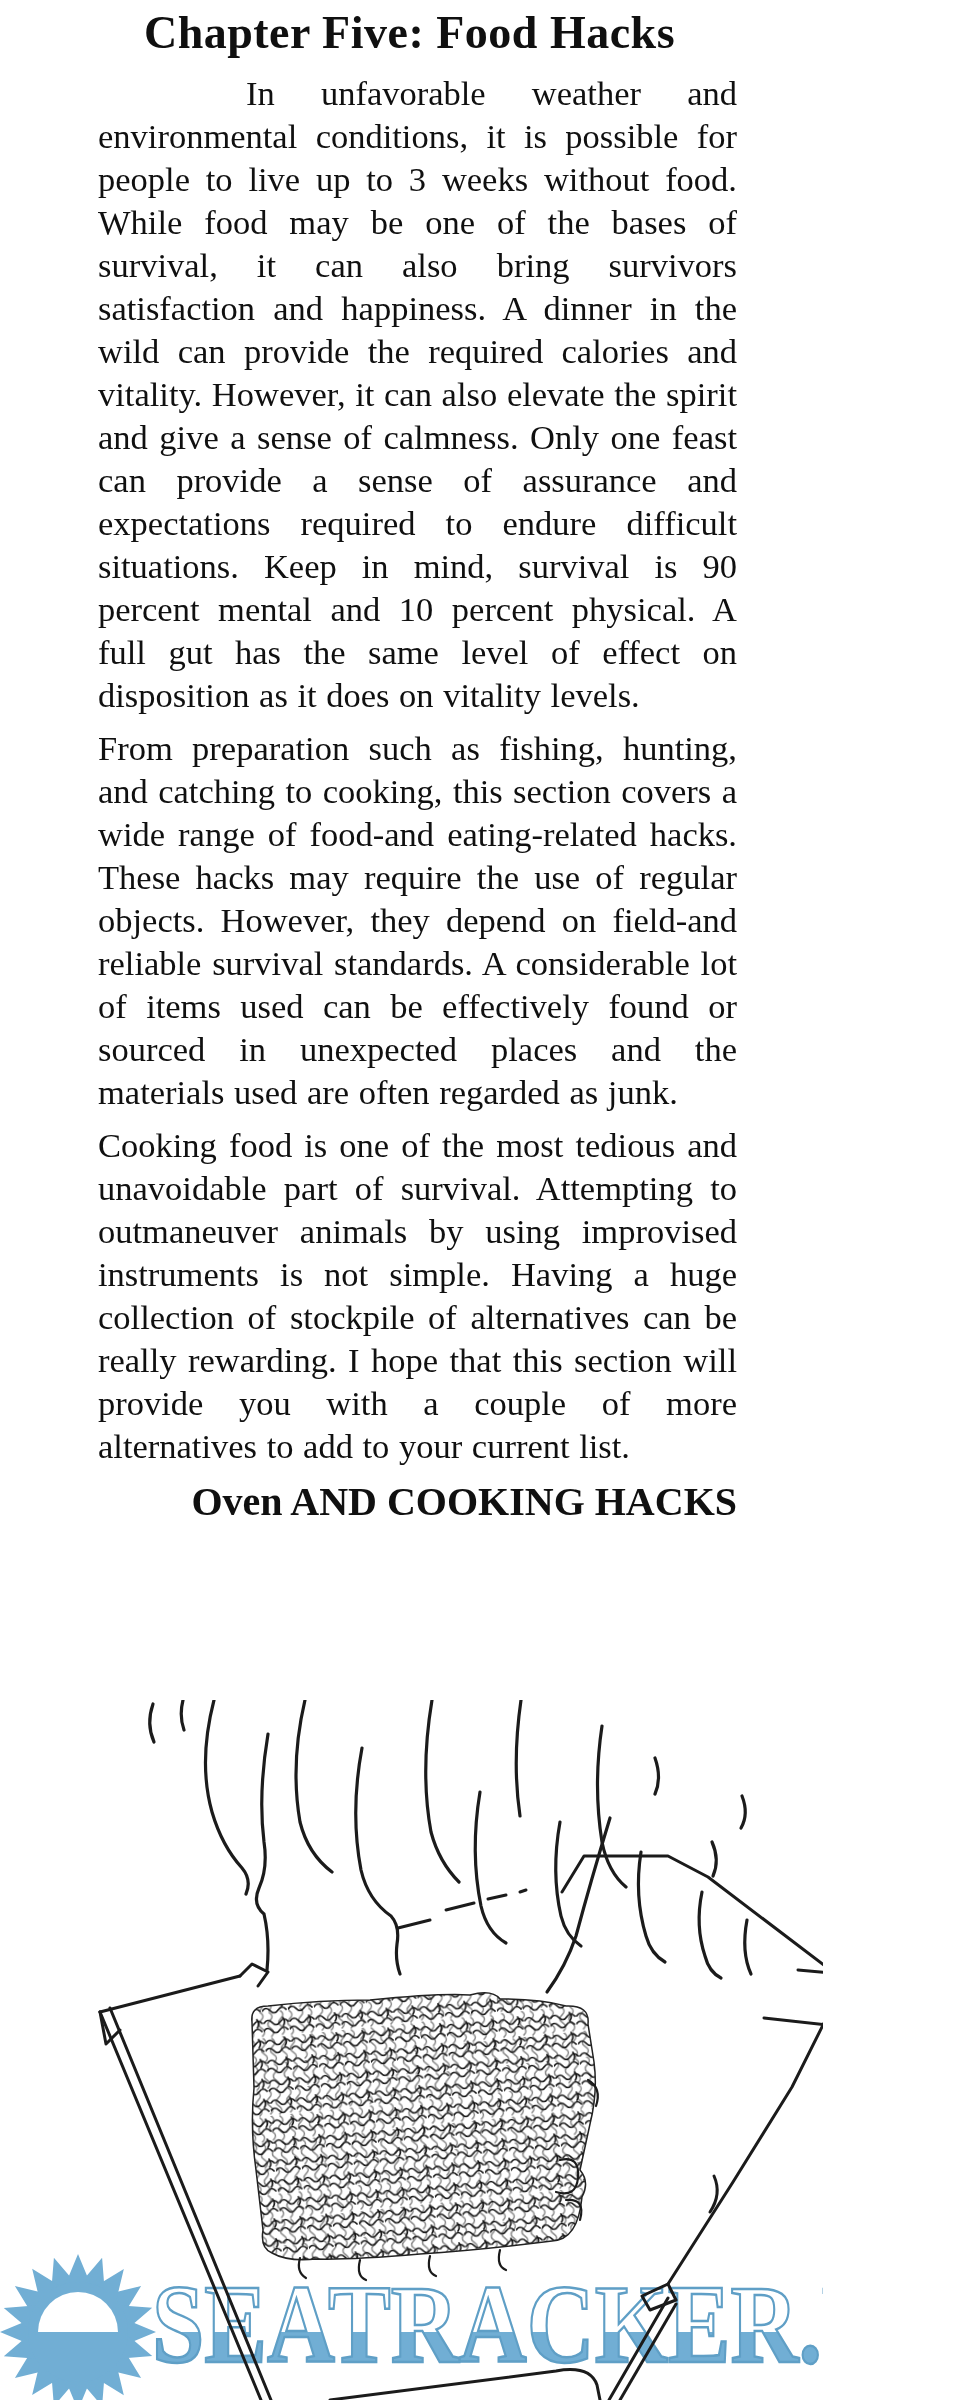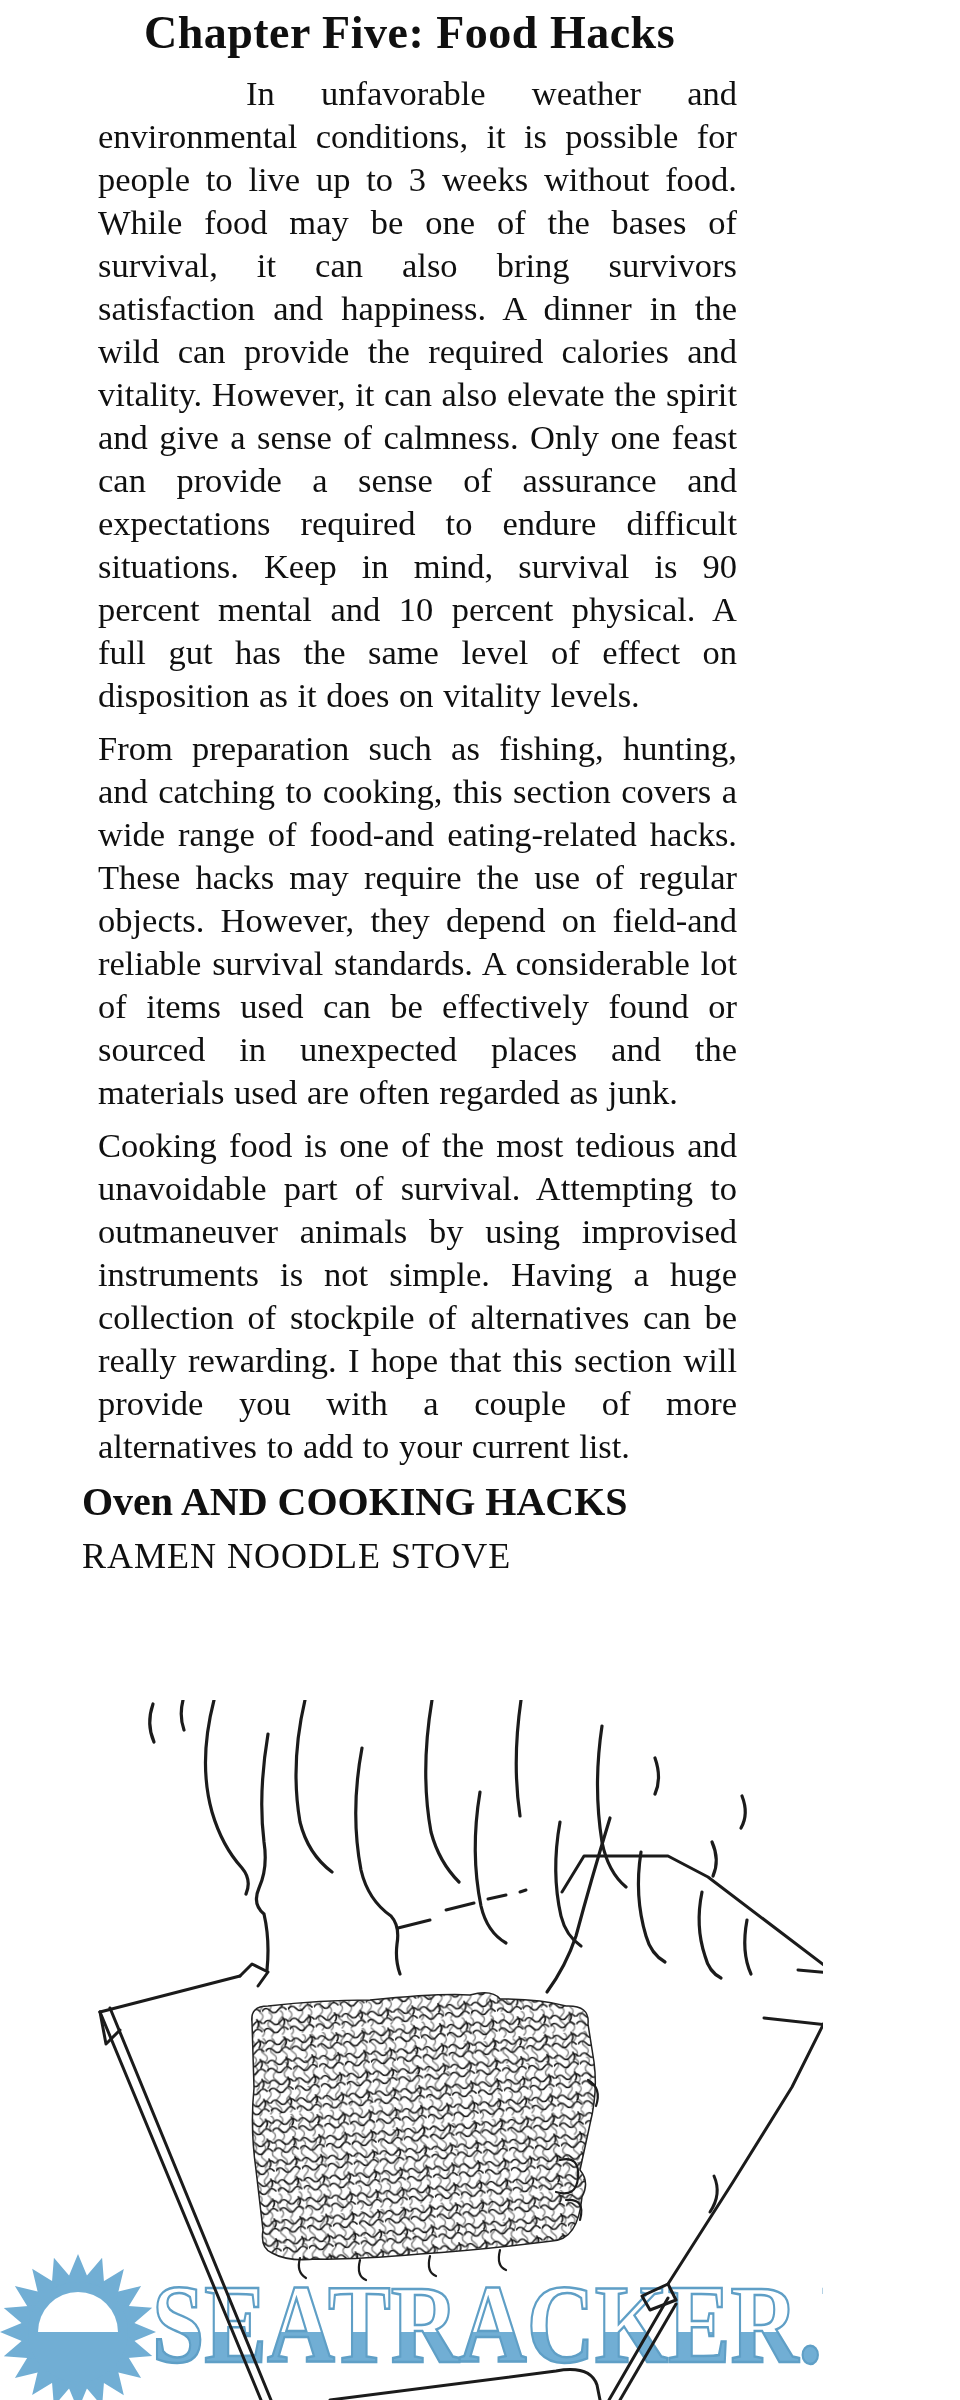--- a/index.html
+++ b/index.html
@@ -11,41 +11,40 @@
   .chapter-title{
     font-size:46px;font-weight:bold;text-align:center;
     margin:2px 0 13px 0;letter-spacing:.5px;
   }
   .para{
     font-size:34.5px;line-height:43px;text-align:justify;
     margin:0 0 10px 16px;word-spacing:1px;
   }
   .para.first{text-indent:148px;}
   .section-heading{
-    font-size:40px;font-weight:bold;text-align:left;
+    font-size:40px;font-weight:bold;text-align:right;
     margin:6px 0 10px 0;
   }
   .sub-heading{
     font-size:36px;font-weight:normal;letter-spacing:1px;margin:0;
   }
   .art{position:absolute;left:0;top:1700px;width:960px;height:700px;z-index:2;}
   .watermark{position:absolute;left:0;top:2252px;width:960px;height:150px;z-index:1;}
 </style>
 </head>
 <body>
 
 <div class="page">
 
   <div class="content">
     <h1 class="chapter-title">Chapter Five: Food Hacks</h1>
     <div class="para first">In unfavorable weather and environmental conditions, it is possible for people to live up to 3 weeks without food. While food may be one of the bases of survival, it can also bring survivors satisfaction and happiness. A dinner in the wild can provide the required calories and vitality. However, it can also elevate the spirit and give a sense of calmness. Only one feast can provide a sense of assurance and expectations required to endure difficult situations. Keep in mind, survival is 90 percent mental and 10 percent physical. A full gut has the same level of effect on disposition as it does on vitality levels.</div>
     <div class="para">From preparation such as fishing, hunting, and catching to cooking, this section covers a wide range of food-and eating-related hacks. These hacks may require the use of regular objects. However, they depend on field-and reliable survival standards. A considerable lot of items used can be effectively found or sourced in unexpected places and the materials used are often regarded as junk.</div>
     <div class="para">Cooking food is one of the most tedious and unavoidable part of survival. Attempting to outmaneuver animals by using improvised instruments is not simple. Having a huge collection of stockpile of alternatives can be really rewarding. I hope that this section will provide you with a couple of more alternatives to add to your current list.</div>
     <h2 class="section-heading">Oven AND COOKING HACKS</h2>
-    <div class="sub-heading">RAMEN NOODLE STOVE</div>
   </div>
 
   <svg class="watermark" viewBox="0 0 960 150" aria-hidden="true">
     <defs>
       <linearGradient id="wmsplit" gradientUnits="userSpaceOnUse" x1="0" y1="30" x2="0" y2="110">
         <stop offset="0" stop-color="#71aed4" stop-opacity="0"></stop>
         <stop offset="0.62" stop-color="#71aed4" stop-opacity="0"></stop>
         <stop offset="0.62" stop-color="#71aed4" stop-opacity="1"></stop>
         <stop offset="1" stop-color="#71aed4" stop-opacity="1"></stop>
       </linearGradient>

